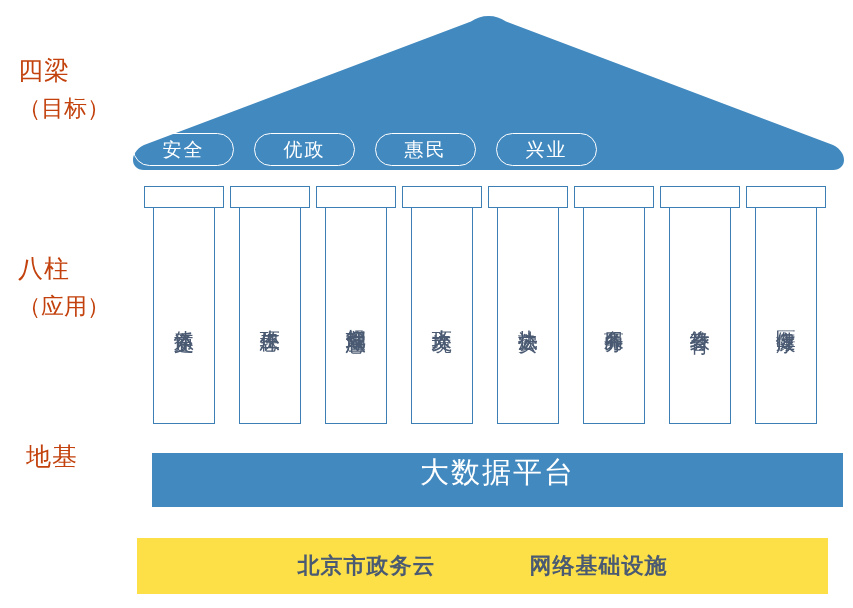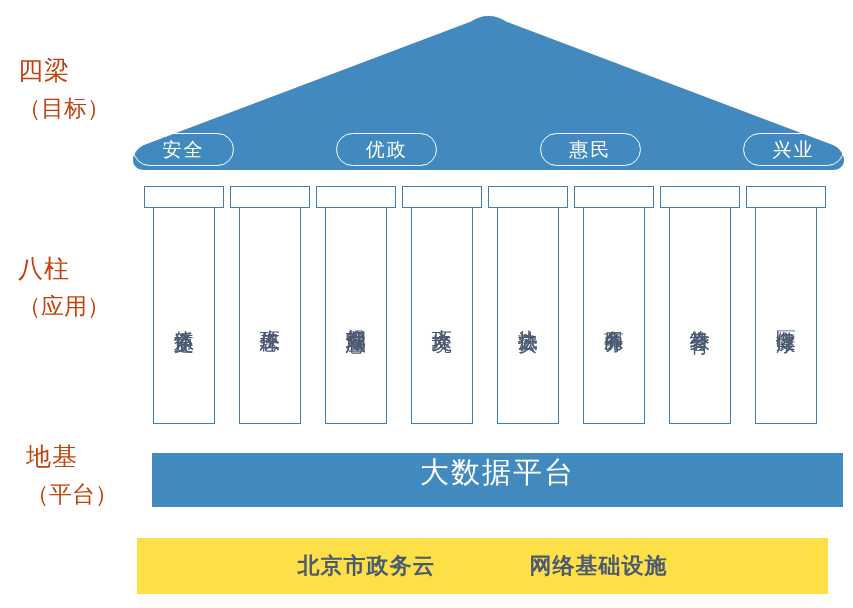--- a/index.html
+++ b/index.html
@@ -62,22 +62,22 @@
     letter-spacing: 2px;
     white-space: nowrap;
   }
 
   #roof-pills {
     position: absolute;
     left: 0;
     top: 121px;
     width: 711px;
     display: flex;
-    justify-content: space-between;
-    gap: 10px;
+    justify-content: flex-start;
+    gap: 20px;
     font-family: Liberation Mono, monospace;
   }
   .pill {
     width: 101px;
     height: 33px;
     border: 1.6px solid #ffffff;
     border-radius: 17px;
     color: #ffffff;
     font-size: 19px;
     letter-spacing: 2px;
@@ -182,21 +182,20 @@
   <div class="side-label" id="label-goal">
     <span class="main">四梁</span>
     <span class="sub">（目标）</span>
   </div>
   <div class="side-label" id="label-app">
     <span class="main">八柱</span>
     <span class="sub">（应用）</span>
   </div>
   <div class="side-label" id="label-base">
     <span class="main">地基</span>
-    <span class="sub">（平台）</span>
   </div>
 
   <div id="roof">
     <svg viewBox="0 0 711 158" xmlns="http://www.w3.org/2000/svg">
       <path d="M 355.5 4
                C 362 4 368 6 373 9.5
                L 700 133
                C 708 137 711 143 711 148
                C 711 153.5 707 158 700 158
                L 11 158

